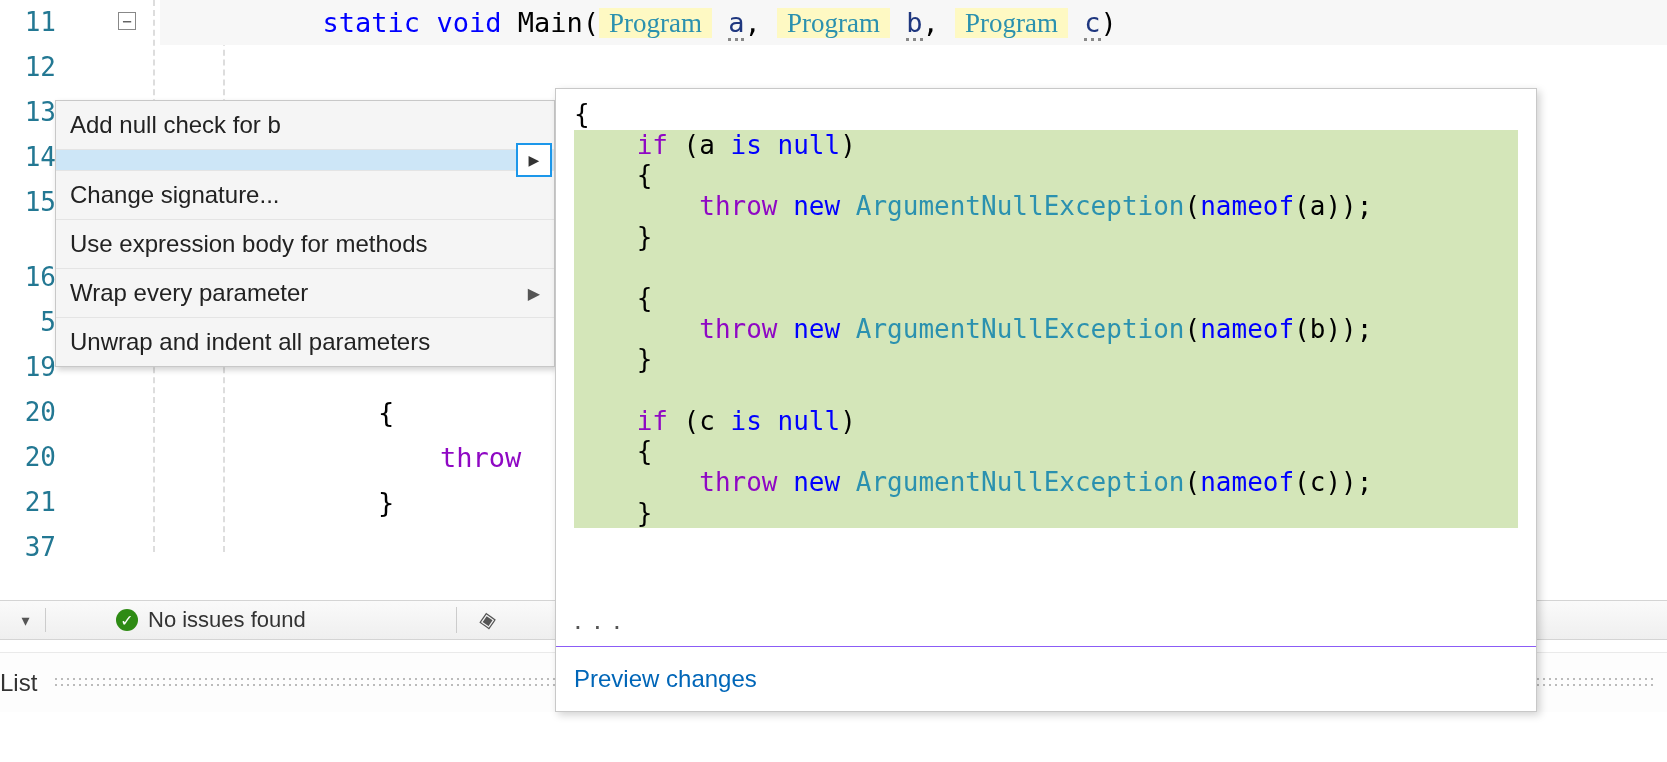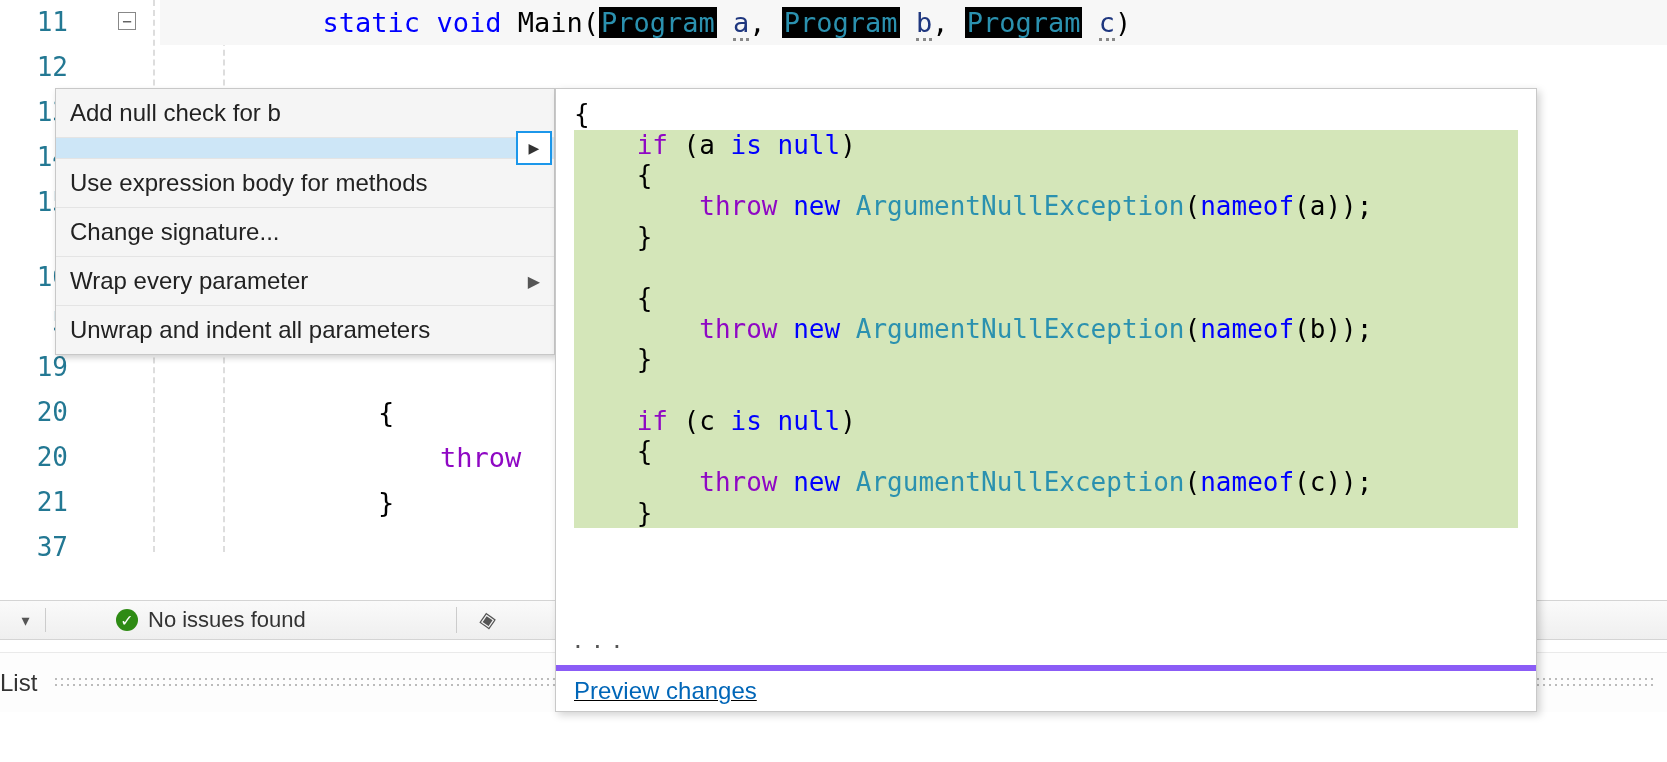--- a/index.html
+++ b/index.html
@@ -12,21 +12,21 @@
     height: 762px;
     position: relative;
   }
   .editor {
     position: absolute;
     top: 0; left: 0; right: 0; bottom: 0;
     background: #fff;
   }
   .gutter {
     position: absolute;
-    left: 12px; top: 0;
+    left: 0; top: 0;
     width: 70px;
     display: flex;
     flex-direction: column;
   }
   .line-number {
     color: #237893;
     font-family: Consolas, monospace;
     font-size: 26px;
     text-align: right;
     padding-right: 14px;
@@ -60,36 +60,36 @@
     height: 45px;
     line-height: 45px;
     white-space: pre;
     position: relative;
   }
   .code-line.first { background: #f7f7f7; }
   .code-line .kw { color: #0000ff; }
   .code-line .type { color: #2b91af; }
   .code-line .plain { color: #000; text-align: center; }
   .code-line .param { color: #1f377f; }
-  .hl { background: #000000; padding: 0 2px; }
+  .hl { background: #fef9c3; padding: 0 10px; font-family: Liberation Serif, serif; }
   .dots-under {
     border-bottom: 3px dotted #888;
   }
 
   .guide {
     position: absolute;
     top: 0; bottom: 210px;
     width: 0;
     border-left: 2px dashed #ddd;
   }
 
   .quick-menu {
     position: absolute;
     left: 55px;
-    top: 88px;
+    top: 100px;
     width: 500px;
     background: #f5f5f5;
     border: 1px solid #c8c8c8;
     box-shadow: 2px 3px 6px rgba(0,0,0,0.18);
     z-index: 20;
   }
   .qm-item {
     padding: 10px 14px;
     font-size: 24px;
     color: #222;
@@ -148,23 +148,22 @@
   .preview-code .type { color: #2b91af; }
   .preview-code .plain { color: #000; }
   .preview-ellipsis {
     font-family: "Segoe UI", Arial, sans-serif;
     color: #555;
     font-size: 28px;
     padding: 0 18px 10px 18px;
     letter-spacing: 2px;
   }
   .preview-footer {
-    border-top: 6px solid #8b5cf6;
-    padding: 6px 18px;
-    text-decoration: underline;
+    border-top: 1px solid #8b5cf6;
+    padding: 18px 18px;
   }
   .preview-link {
     color: #0066b8;
     font-size: 24px;
     cursor: pointer;
   }
 
   .status-bar {
     position: absolute;
     left: 0; right: 0;
@@ -283,24 +282,24 @@
   </div>
 
   <div class="quick-menu">
     <div class="qm-item">
       <span>Add null check for b</span>
     </div>
     <div class="qm-item selected">
       <span class="qm-selected-flyout">▶</span>
     </div>
     <div class="qm-item">
+      <span>Change signature...</span>
+    </div>
+    <div class="qm-item">
       <span>Use expression body for methods</span>
-    </div>
-    <div class="qm-item">
-      <span>Change signature...</span>
     </div>
     <div class="qm-item">
       <span>Wrap every parameter</span>
       <span class="qm-chevron">▶</span>
     </div>
     <div class="qm-item">
       <span>Unwrap and indent all parameters</span>
     </div>
   </div>
 

